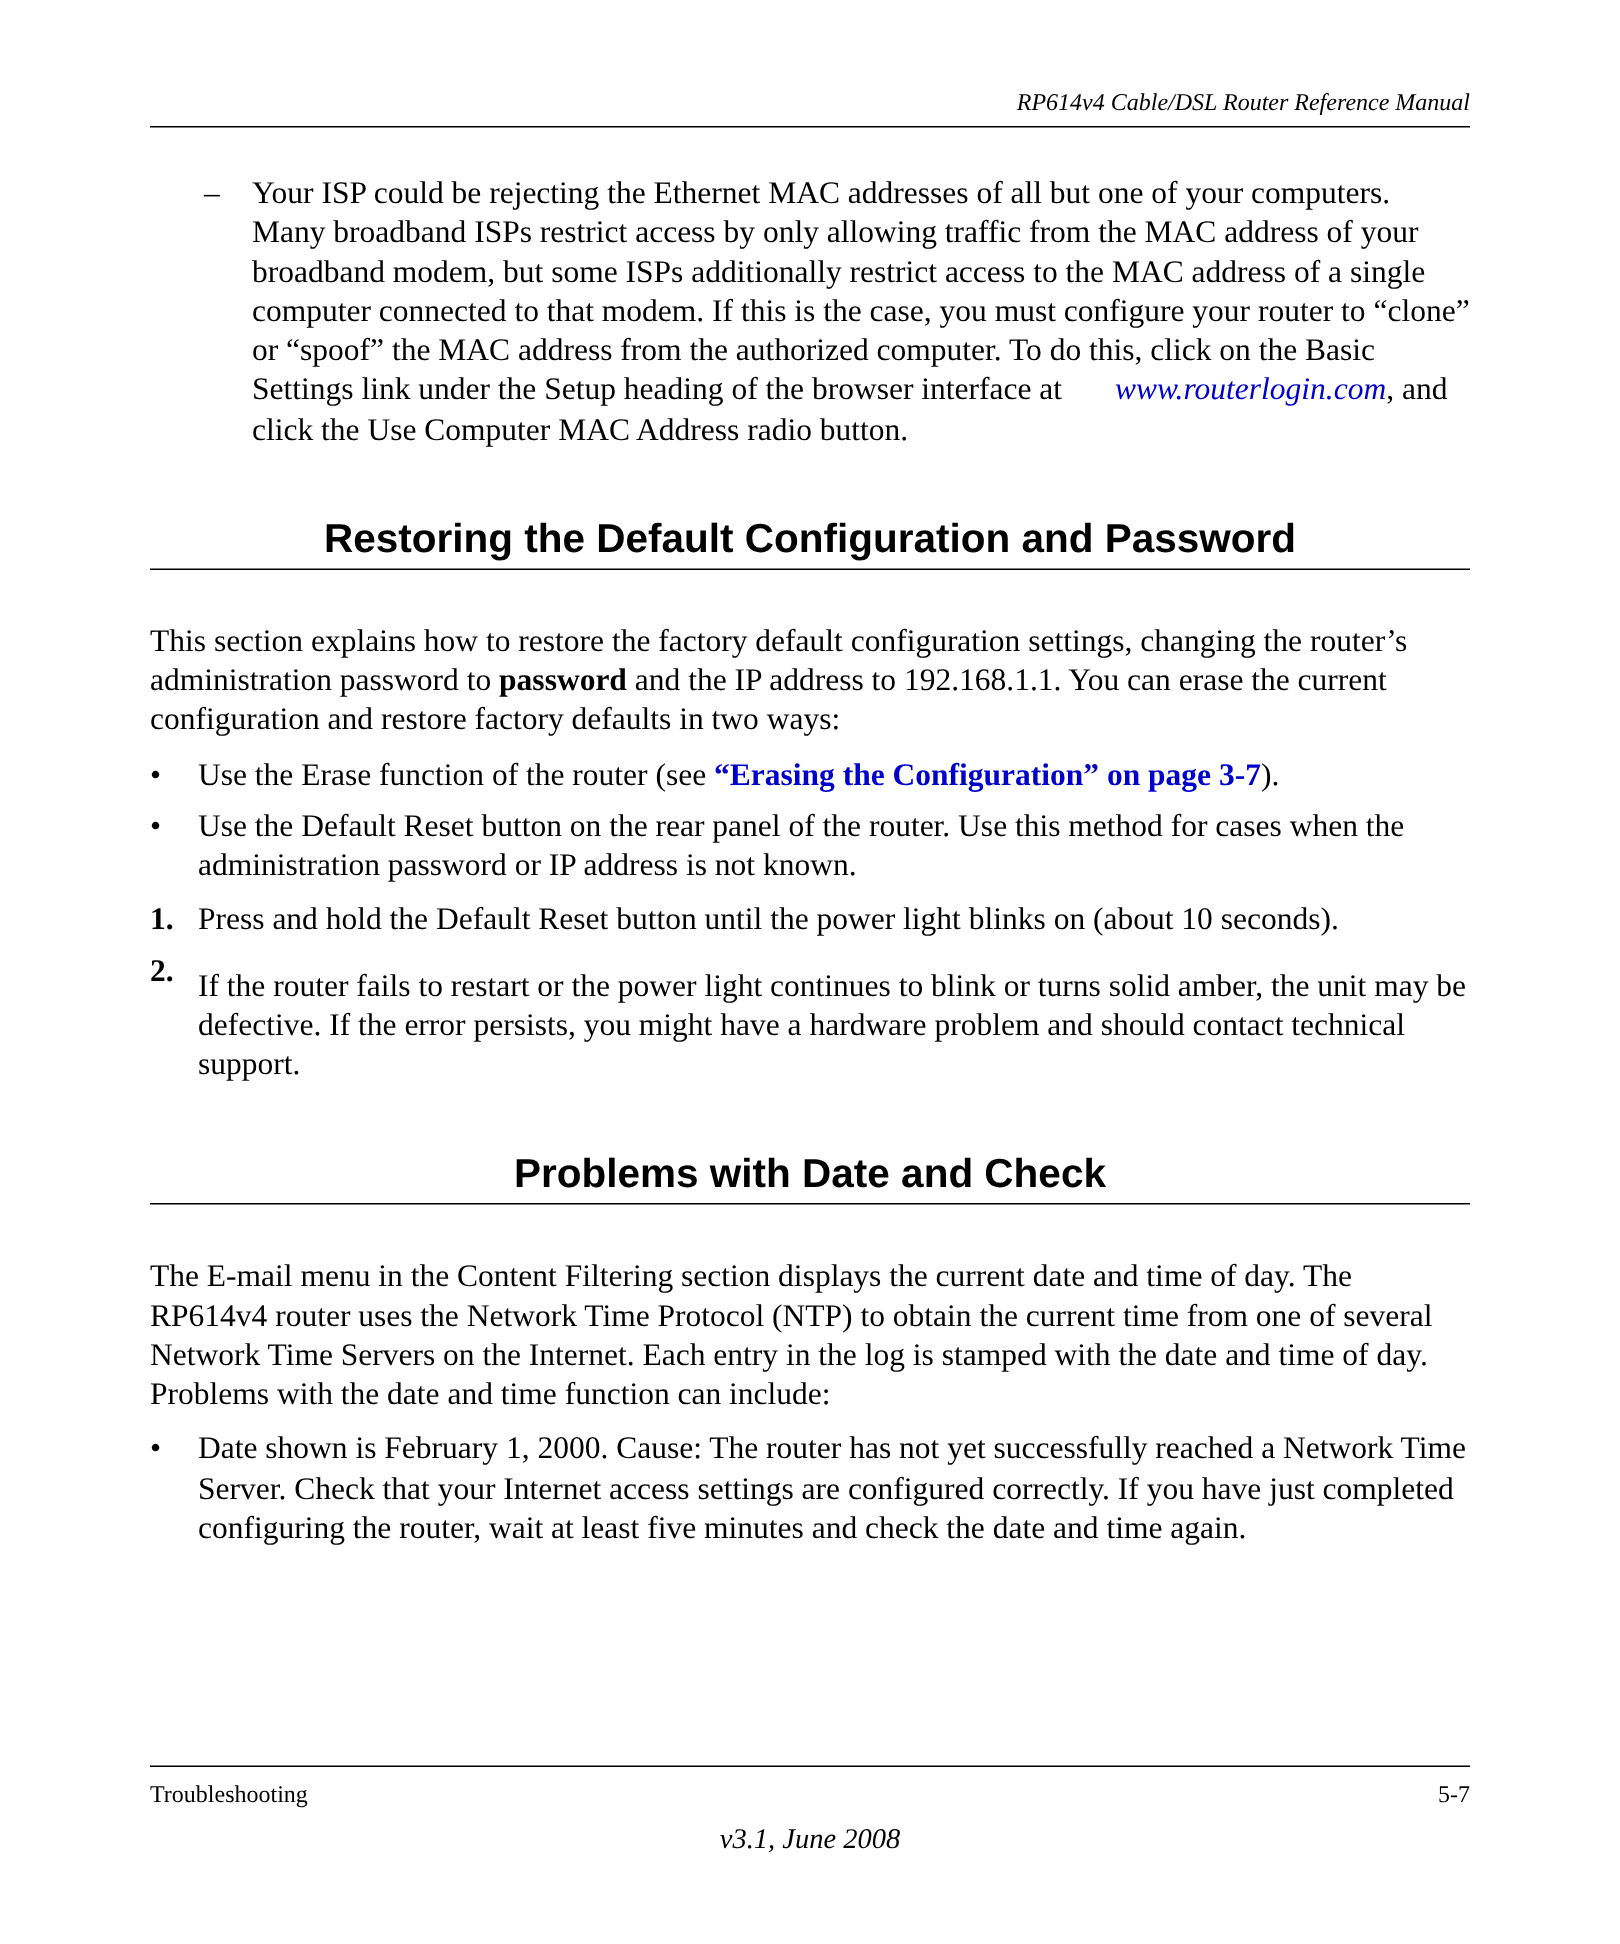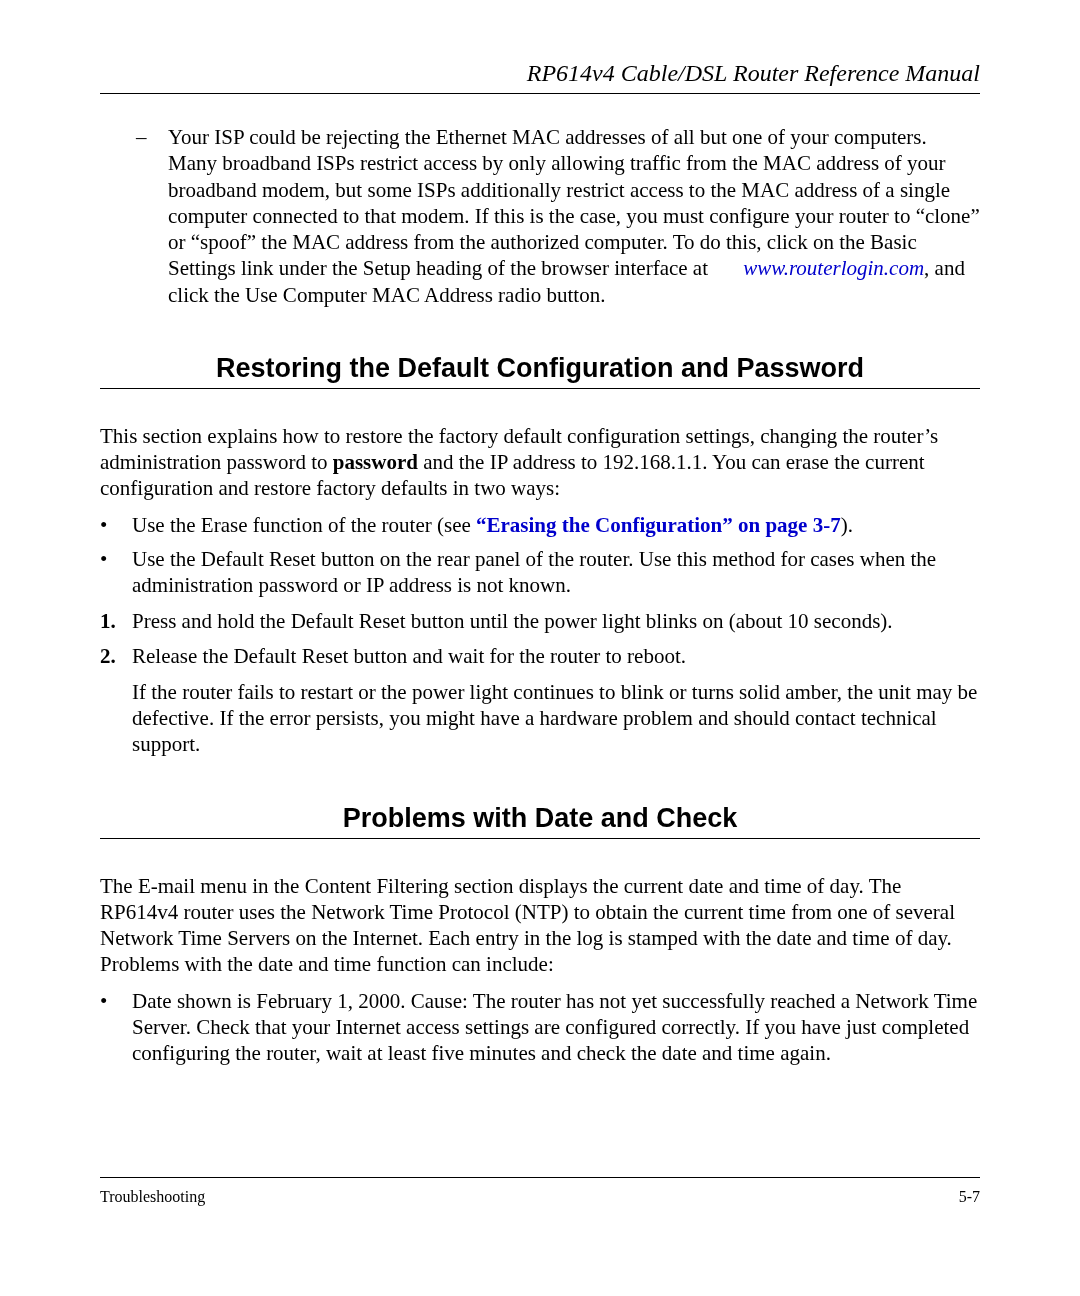--- a/index.html
+++ b/index.html
@@ -12,21 +12,21 @@
   .page {
     width: 1080px;
     height: 1296px;
     box-sizing: border-box;
     padding: 60px 100px 40px 100px;
     position: relative;
   }
   .header-title {
     text-align: right;
     font-style: italic;
-    font-size: 24px;
+    font-size: 16px;
     margin-bottom: 6px;
   }
   .header-rule {
     border: none;
     border-top: 1.5px solid #000;
     margin: 0 0 30px 0;
   }
   .dash-list {
     margin: 0;
     padding: 0 0 0 36px;
@@ -177,21 +177,20 @@
 
 
   <ol class="steps">
     <li>
       <span class="marker">1.</span>
       <span class="content">Press and hold the Default Reset button until the power light blinks on (about 10 seconds).</span>
     </li>
     <li>
       <span class="marker">2.</span>
       <span class="content">
-        <span>Release the Default Reset button and wait for the router to reboot.</span>
         <div class="step-extra">If the router fails to restart or the power light continues to blink or turns solid amber, the unit may be defective. If the error persists, you might have a hardware problem and should contact technical support.</div>
       </span>
     </li>
   </ol>
 
   <h2 class="section">Problems with Date and Check</h2>
   <hr class="section-rule">
 
   <p class="body">The E-mail menu in the Content Filtering section displays the current date and time of day. The RP614v4 router uses the Network Time Protocol (NTP) to obtain the current time from one of several Network Time Servers on the Internet. Each entry in the log is stamped with the date and time of day. Problems with the date and time function can include:</p>
 
@@ -202,14 +201,15 @@
     </li>
   </ul>
 
   <div class="footer">
     <hr class="footer-rule">
     <div class="footer-row">
       <span>Troubleshooting</span>
       <span>5-7</span>
     </div>
   </div>
+  <div class="footer-version">v3.1, June 2008</div>
 
 </div>
 
 </body></html>

